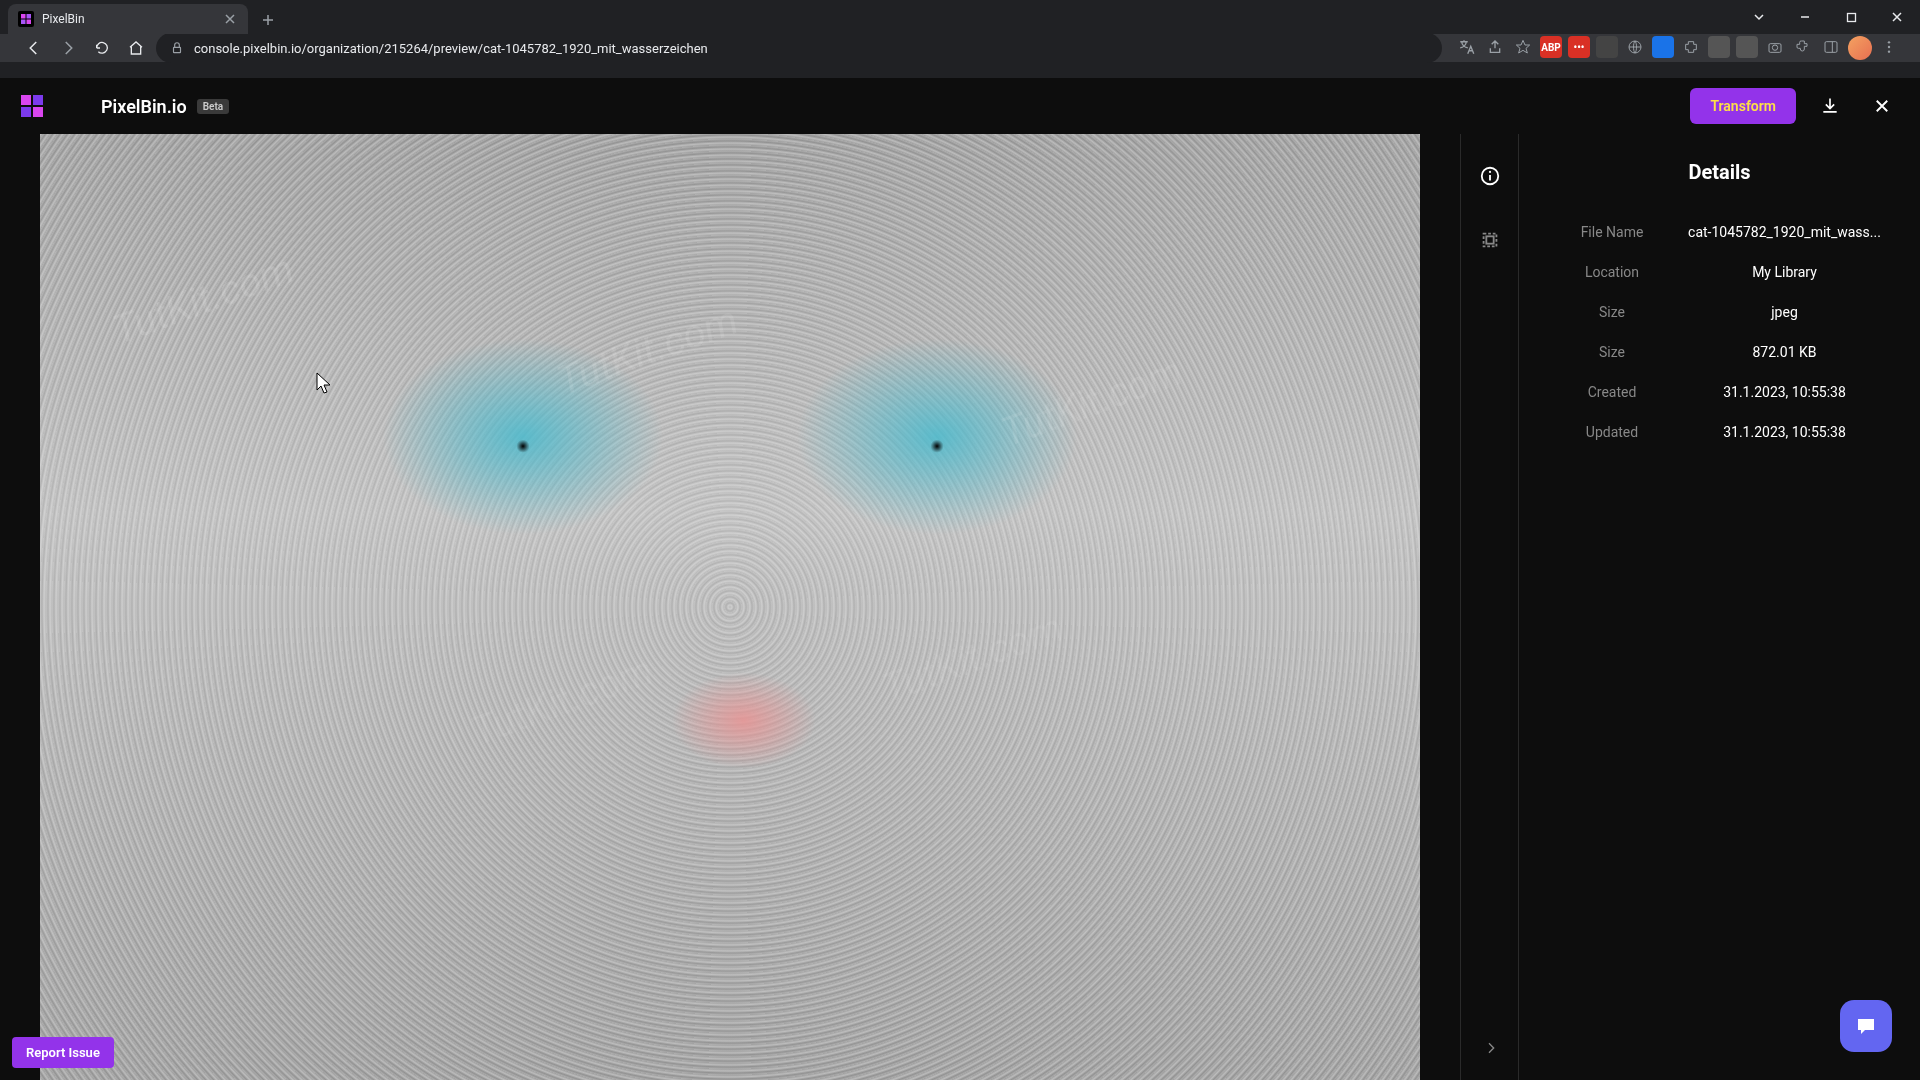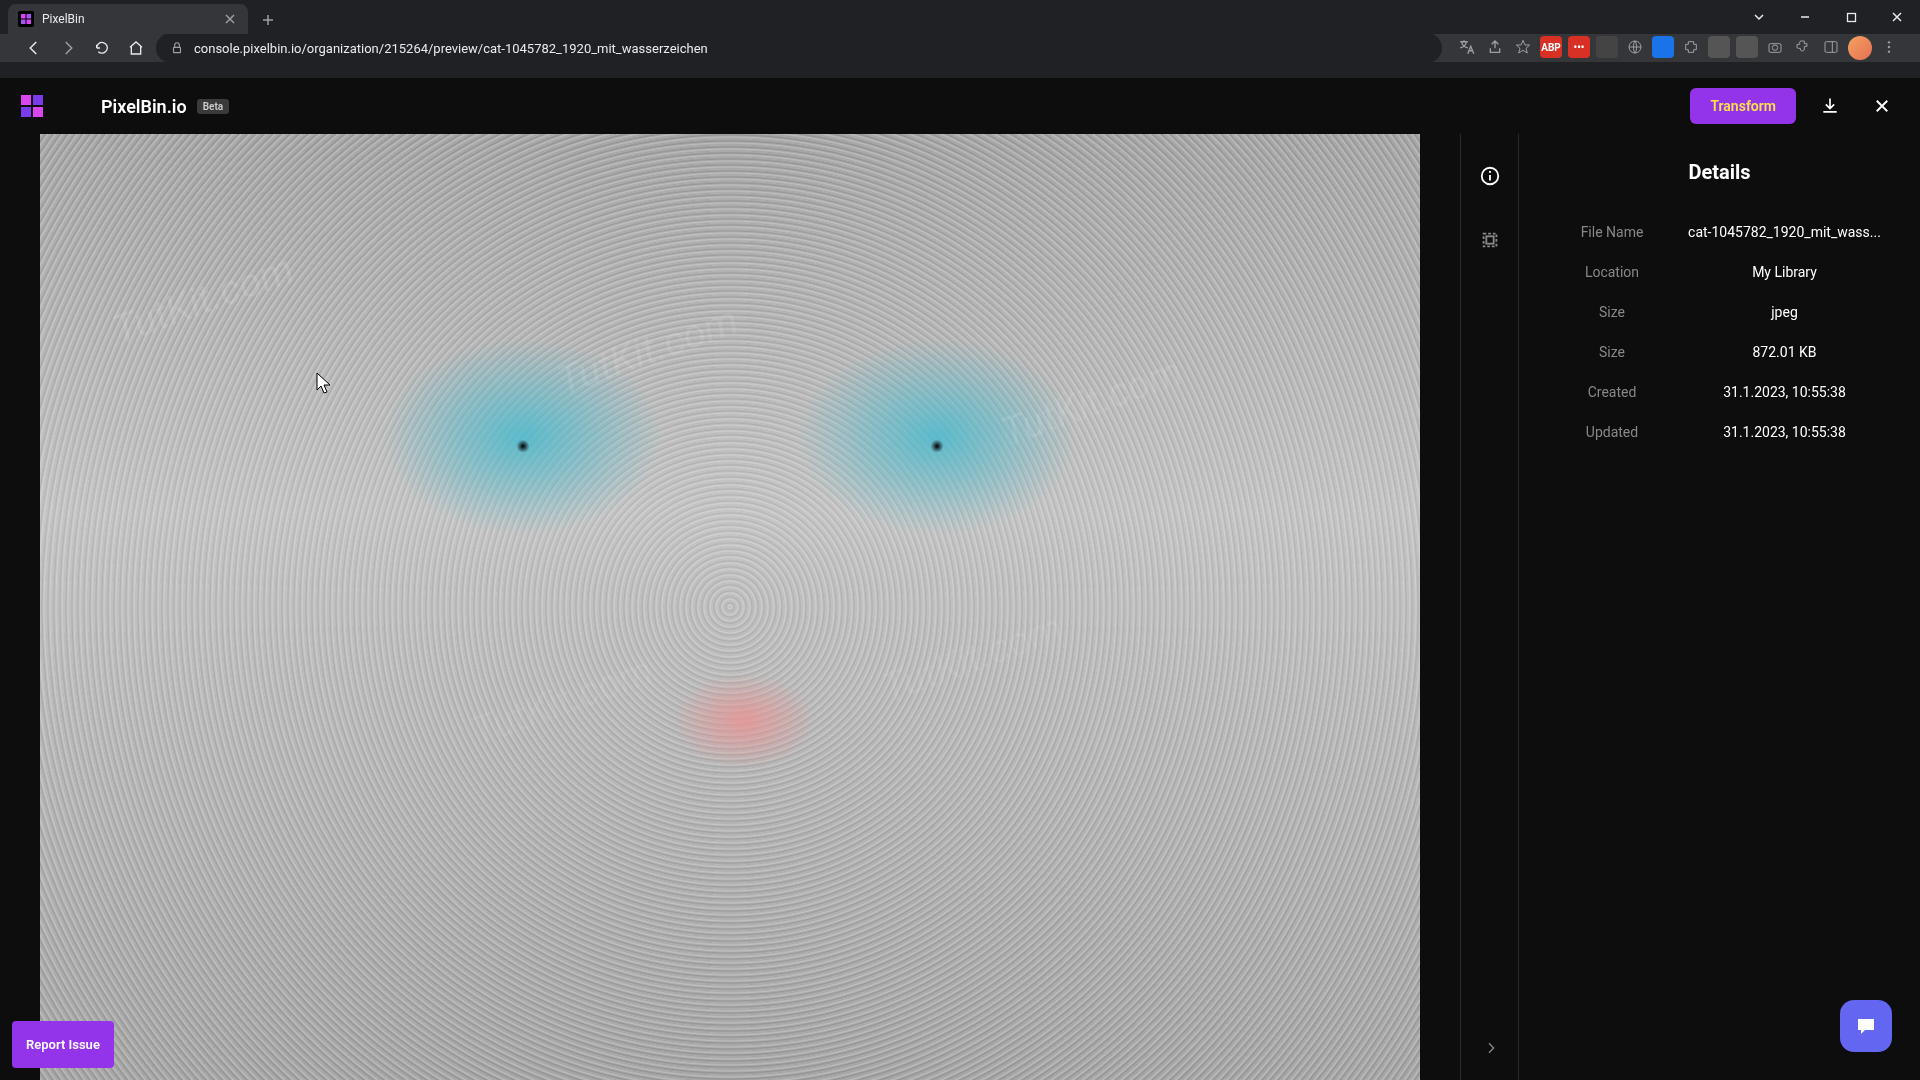--- a/index.html
+++ b/index.html
@@ -49,21 +49,21 @@
 .panel-tabs { width: 58px; border-right:1px solid #2a2a2a; display:flex; flex-direction:column; align-items:center; padding-top:24px; gap:28px; }
 .panel-tab { width:36px; height:36px; display:flex; align-items:center; justify-content:center; cursor:pointer; color:#888; border-radius:6px; }
 .panel-tab.active { color:#fff; }
 .panel-body { flex:1; padding: 24px 28px; text-align: center; }
 .panel-title { font-size:20px; font-weight:700; margin-bottom: 28px; margin-top: 2px; }
 .detail-row { display:flex; padding: 12px 0; font-size:14px; }
 .detail-label { width: 130px; color:#888; }
 .detail-value { flex:1; color:#fff; white-space:nowrap; overflow:hidden; text-overflow:ellipsis; }
 .chevron-expand { position:absolute; bottom: 20px; left: 22px; color:#888; cursor:pointer; }
 
-.report-issue { position:fixed; bottom:12px; left:12px; background:#9333ea; color:#fff; border:none; padding:16px 14px; border-radius:4px; font-size:13px; font-weight:600; cursor:pointer; }
+.report-issue { position:fixed; bottom:12px; left:12px; background:#9333ea; color:#fff; border:none; padding:8px 14px; border-radius:4px; font-size:13px; font-weight:600; cursor:pointer; }
 .chat-fab { position:fixed; bottom:28px; right:28px; width:52px; height:52px; border-radius:14px; background:#6366f1; display:flex; align-items:center; justify-content:center; cursor:pointer; }
 
 .cursor { position:fixed; left:316px; top:372px; pointer-events:none; }
 </style>
 </head>
 <body>
 
 <div class="browser-chrome">
   <div class="tab-bar">
     <div class="tab">

